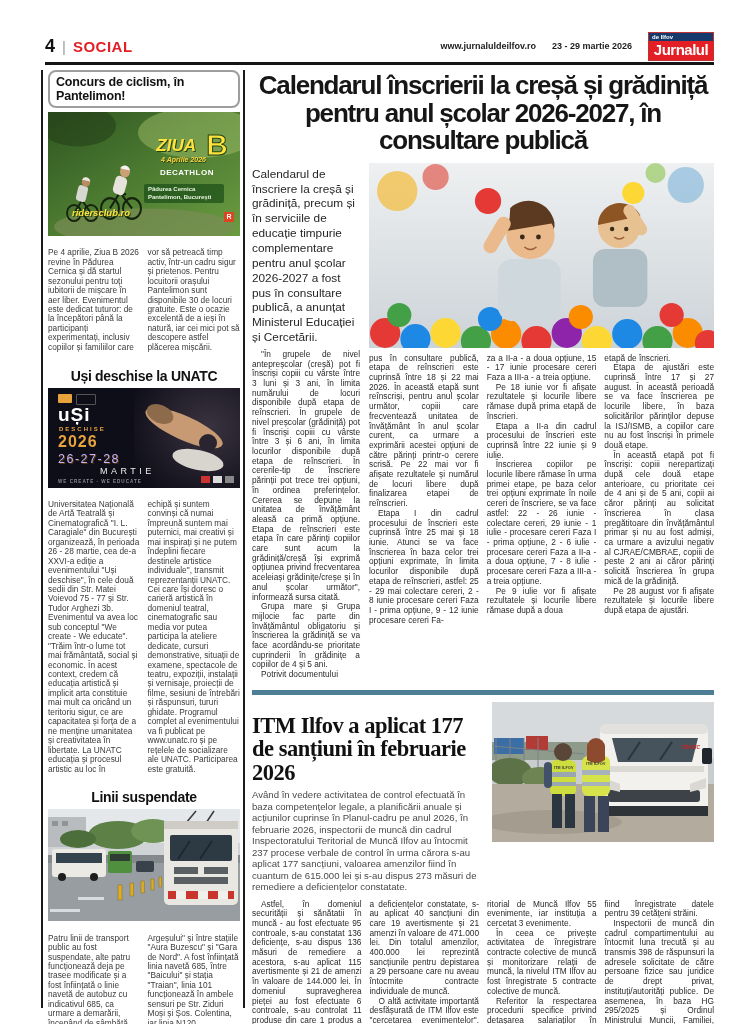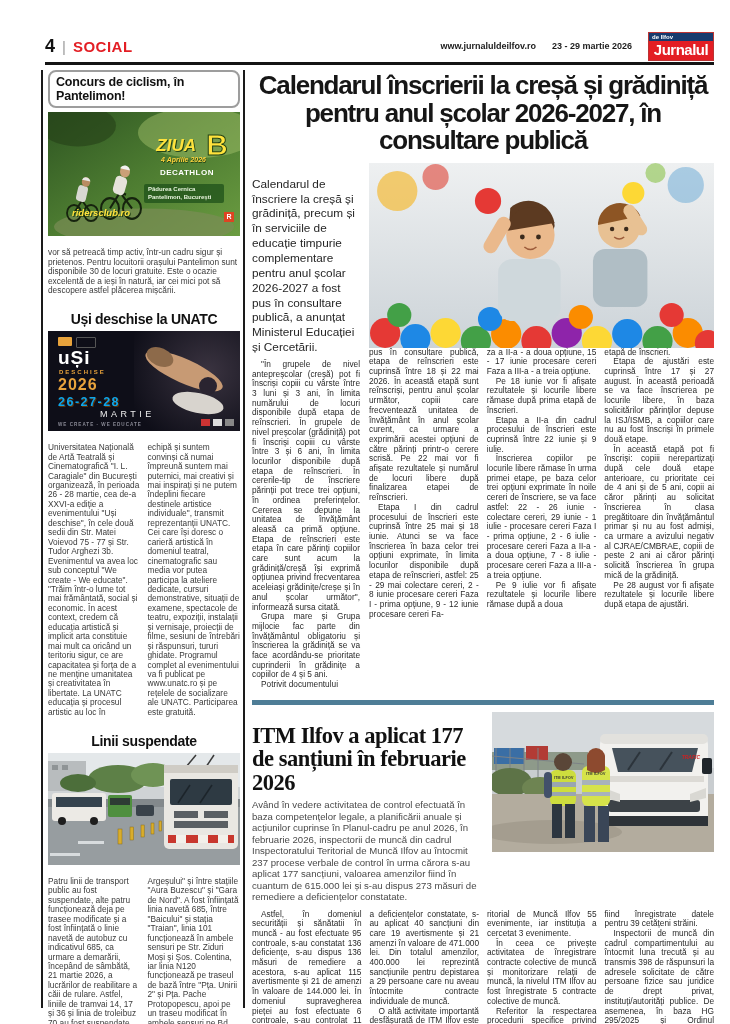--- a/index.html
+++ b/index.html
@@ -44,43 +44,43 @@
            text-shadow:1px 1px 0 #234314;}
   .zi-r{position:absolute;right:6px;bottom:14px;width:10px;height:10px;background:#d42;color:#fff;
         font-size:7px;font-weight:bold;text-align:center;line-height:10px;}
   
   .p-unatc{height:100px;background:#0e0e18;}
   .un-logo{position:absolute;left:10px;top:6px;width:14px;height:9px;background:#e8a33c;border-radius:1px;}
   .un-logo2{position:absolute;left:28px;top:6px;width:18px;height:9px;border:1px solid #555;border-radius:1px;}
   .un-usi{left:10px;top:16px;color:#fff;font-weight:900;font-size:19px;letter-spacing:1px;}
   .un-desc{left:11px;top:38px;color:#e8a33c;font-weight:bold;font-size:6px;letter-spacing:2px;}
   .un-an{left:10px;top:45px;color:#e8a33c;font-weight:900;font-size:16px;letter-spacing:1px;}
-  .un-zile{left:10px;top:64px;color:#0ea5e9;font-weight:700;font-size:12.5px;letter-spacing:1.5px;
+  .un-zile{left:10px;top:64px;color:#c4b5fd;font-weight:400;font-size:12.5px;letter-spacing:1.5px;
            text-shadow:1px 1px 0 #5c3208;}
   .un-martie{left:52px;top:78px;color:#eee;font-size:9px;letter-spacing:3.5px;}
   .un-we{left:10px;bottom:4px;color:#8a8a96;font-size:4.6px;font-weight:bold;letter-spacing:1px;}
   .un-badges{position:absolute;right:6px;bottom:5px;display:flex;gap:3px;}
   .un-badges i{display:block;width:9px;height:7px;background:#c33;}
   .un-badges i:nth-child(2){background:#ddd;}
   .un-badges i:nth-child(3){background:#888;}
   
   .p-street{height:112px;background:#cfd3d5;}
   
   .mainarea{position:absolute;left:252px;top:72px;width:462px;}
   .headline{font-size:26px;font-weight:800;text-align:center;line-height:1.06;
             letter-spacing:-1.2px;color:#161616;margin:0 0 8px;}
   .article-top{display:flex;gap:9px;}
   .col-intro{width:108px;flex:none;}
-  .intro-text{font-size:11.8px;line-height:1.26;color:#262626;margin:14px 0 5px;}
+  .intro-text{font-size:11.8px;line-height:1.26;color:#262626;margin:4px 0 5px;}
   .bp{font-size:8.3px;line-height:1.17;text-align:justify;color:#2a2a2a;margin:0;}
   .ind{text-indent:9px;}
   .right-block{flex:1;display:flex;flex-direction:column;}
   .photo-children{position:relative;height:185px;overflow:hidden;background:#dfe3e6;}
   .photo-children svg{display:block;width:100%;height:100%;}
-  .cols3{display:flex;gap:8px;}
+  .cols3{display:flex;gap:8px;margin-top:6px;}
   .cols3>div{flex:1;}
   .blue-divider{height:5px;background:#4e7d96;margin:10px 0 7px;}
   
   .itm-top{display:flex;gap:10px;}
   .itm-left{width:230px;flex:none;}
   .itm-headline{font-family:"Liberation Serif",serif;font-size:22.5px;font-weight:bold;
                 line-height:1.04;letter-spacing:-.5px;color:#111;margin:12px 0 5px;}
   .itm-intro{font-size:9.6px;line-height:1.2;color:#4a4a4a;margin:0;text-align:left;}
   .photo-itm{position:relative;flex:1;height:140px;overflow:hidden;background:#c6cacc;}
   .photo-itm svg{display:block;width:100%;height:100%;}
@@ -144,20 +144,21 @@
       </svg>
       <span class="ov zi-title">ZIUA</span>
       <span class="ov zi-b">B</span>
       <span class="ov zi-date">4 Aprilie 2026</span>
       <span class="ov zi-dec">DECATHLON</span>
       <span class="ov zi-loc"><span>Pădurea Cernica</span><br><span>Pantelimon, București</span></span>
       <span class="ov zi-site">ridersclub.ro</span>
       <span class="zi-r">R</span>
     </div>
     <div class="side-cols">
+      <p class="side-col">Pe 4 aprilie, Ziua B 2026 revine în Pădurea Cernica și dă startul sezonului pentru toți iubitorii de mișcare în aer liber. Evenimentul este dedicat tuturor: de la începători până la participanți experimentați, inclusiv copiilor și familiilor care</p>
       <p class="side-col">vor să petreacă timp activ, într-un cadru sigur și prietenos. Pentru locuitorii orașului Pantelimon sunt disponibile 30 de locuri gratuite. Este o ocazie excelentă de a ieși în natură, iar cei mici pot să descopere astfel plăcerea mișcării.</p>
     </div>
 
     <div class="side-head">Uși deschise la UNATC</div>
     <div class="poster p-unatc">
       <svg viewBox="0 0 192 100" preserveAspectRatio="none">
         <rect width="192" height="100" fill="#0e0e18"></rect>
         <radialGradient id="gu" cx=".7" cy=".4" r=".8">
           <stop offset="0" stop-color="#3a3340"></stop>
             <stop offset="1" stop-color="#0e0e18"></stop>

